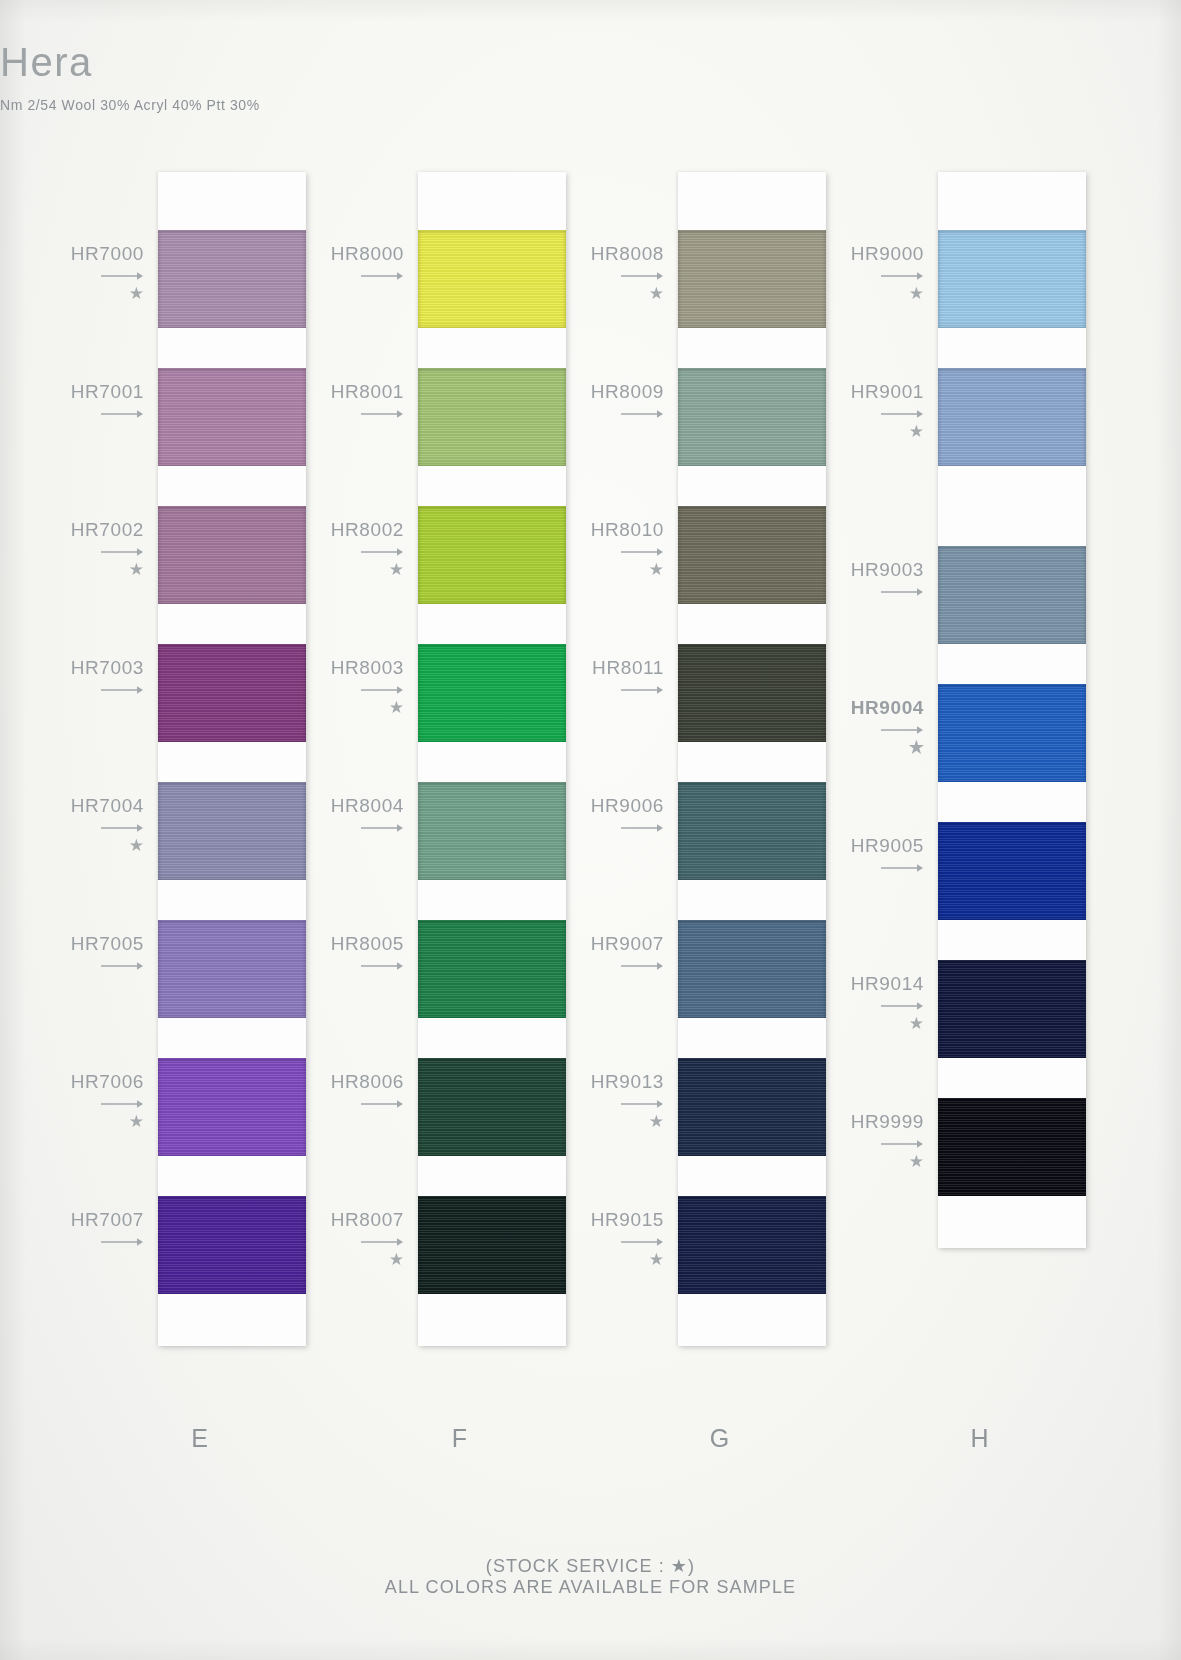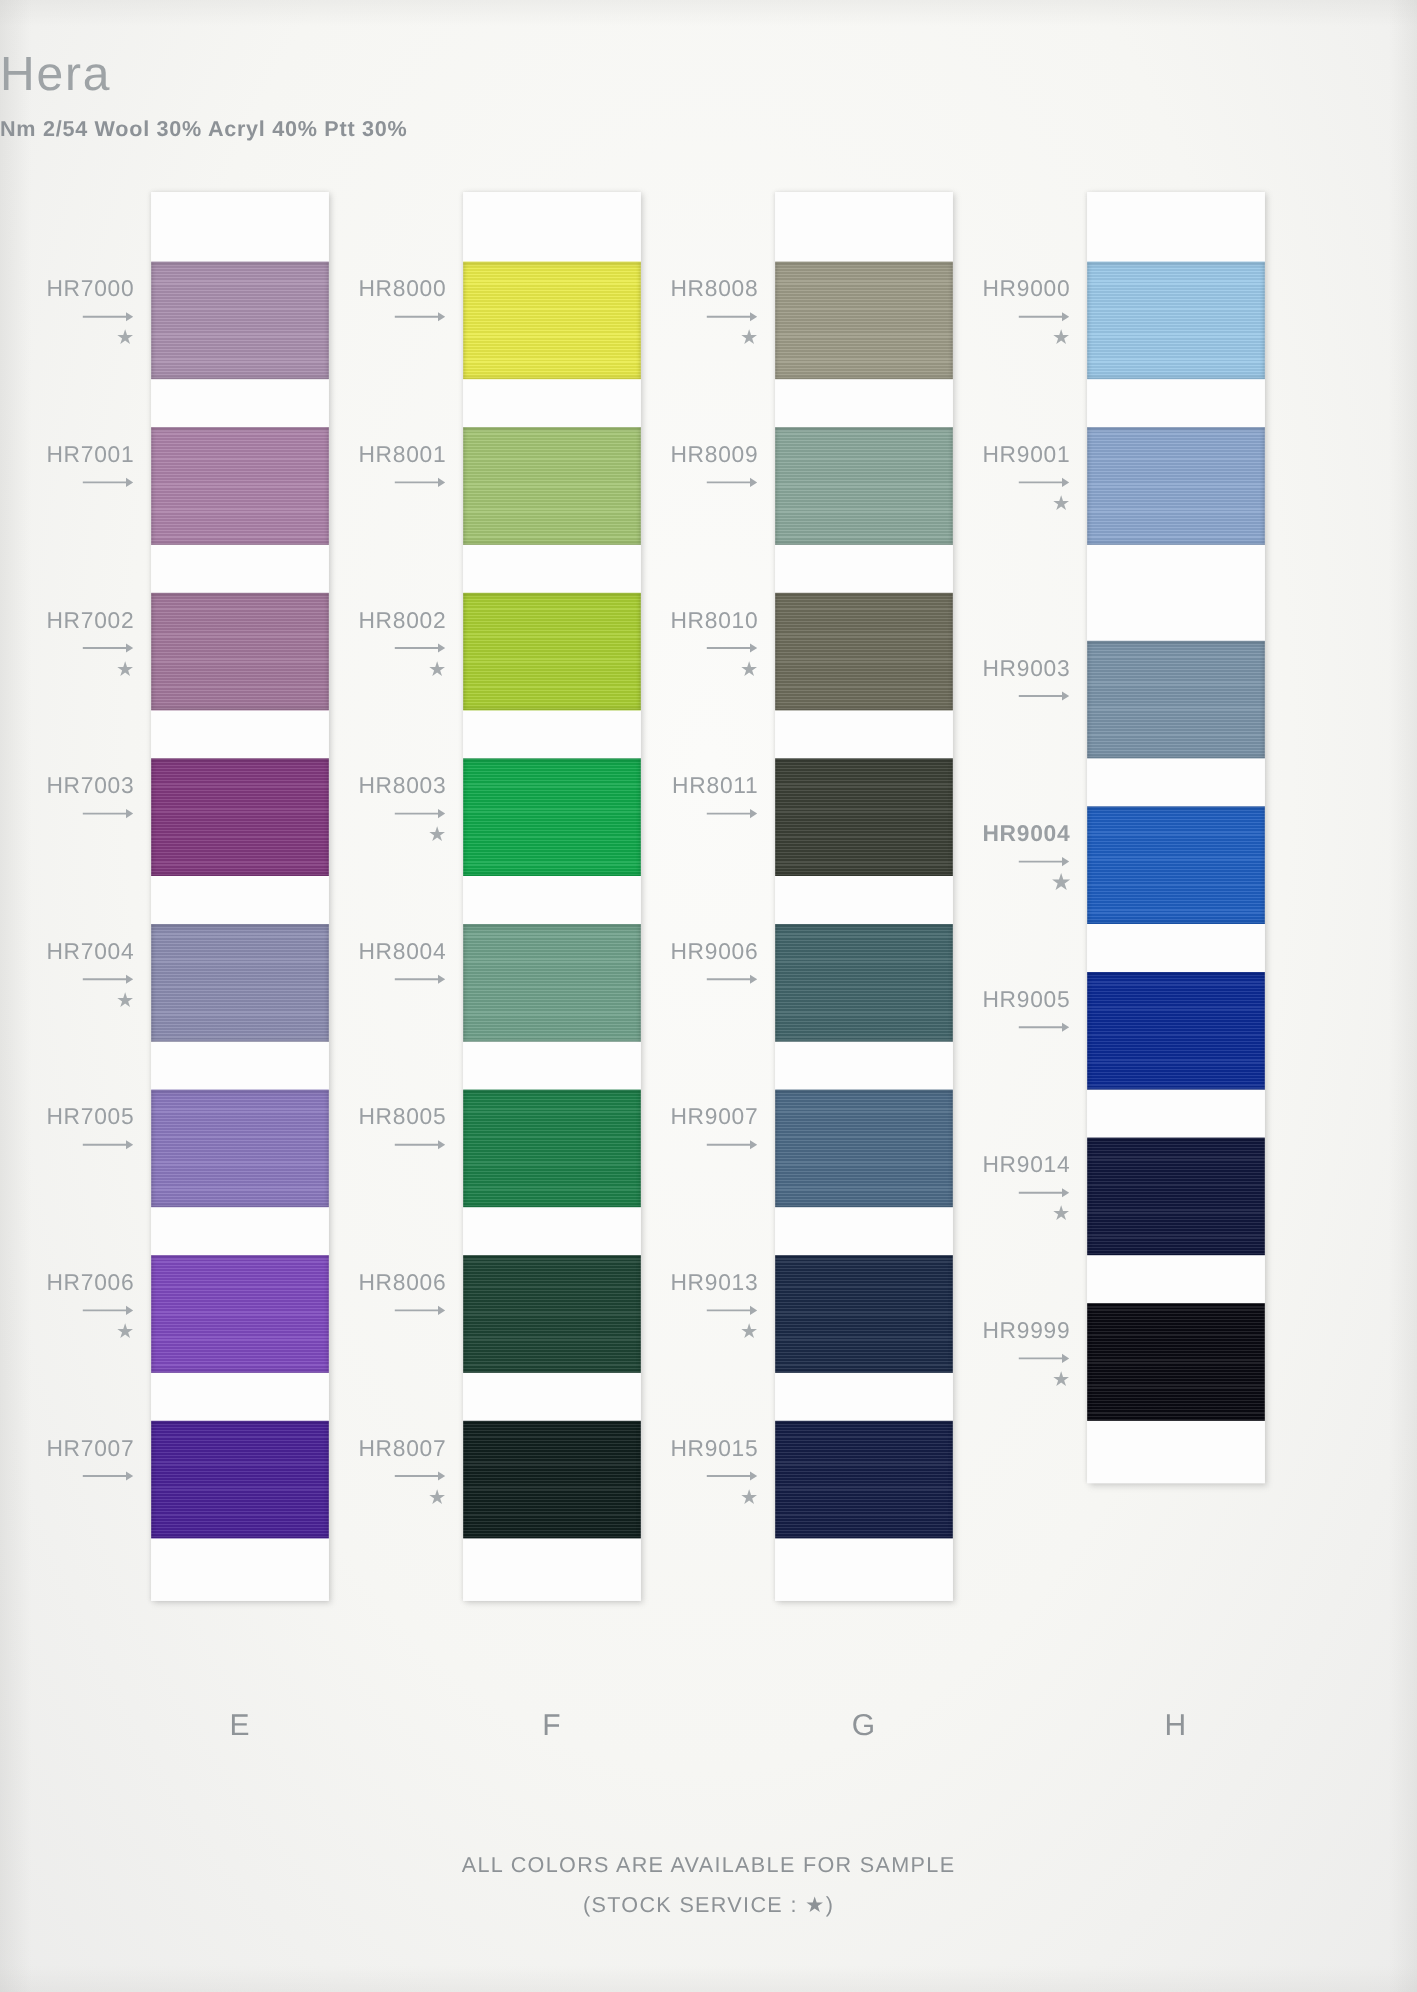--- a/index.html
+++ b/index.html
@@ -43,30 +43,31 @@
   }
   #title {
     font-size: 40px;
     letter-spacing: 1.5px;
     color: #9ea3a6;
     font-weight: 400;
     line-height: 1.1;
   }
   #subtitle {
     margin-top: 13px;
-    font-size: 18px;
+    font-size: 14px;
     letter-spacing: 0.6px;
     color: #8d9297;
-    font-weight: 700;
+    font-weight: 400;
   }
 
   
   .column {
     position: absolute;
-    top: 160px;
+    top: 172px;
+    margin-left: 32px;
   }
   .strip {
     position: relative;
     width: 148px;
     background: #fdfdfd;
     box-shadow: 2px 2px 5px rgba(120,120,120,0.30),
                 -1px 0 3px rgba(140,140,140,0.18);
     padding: 0;
   }
   .strip-cap {
@@ -508,17 +509,17 @@
                 </svg>
               </span><span class="star">★</span></div>
           </div>
           <div class="strip-cap bottom"></div>
         </div>
       </div>
       <div class="col-letter" style="left: 906px;">H</div>
     </div>
 
   <div id="footer">
+    <div id="footer-line2">(STOCK SERVICE : ★)</div>
     <div id="footer-line1">ALL COLORS ARE AVAILABLE FOR SAMPLE</div>
-    <div id="footer-line2">(STOCK SERVICE : ★)</div>
   </div>
 
 </div>
 
 </body></html>

